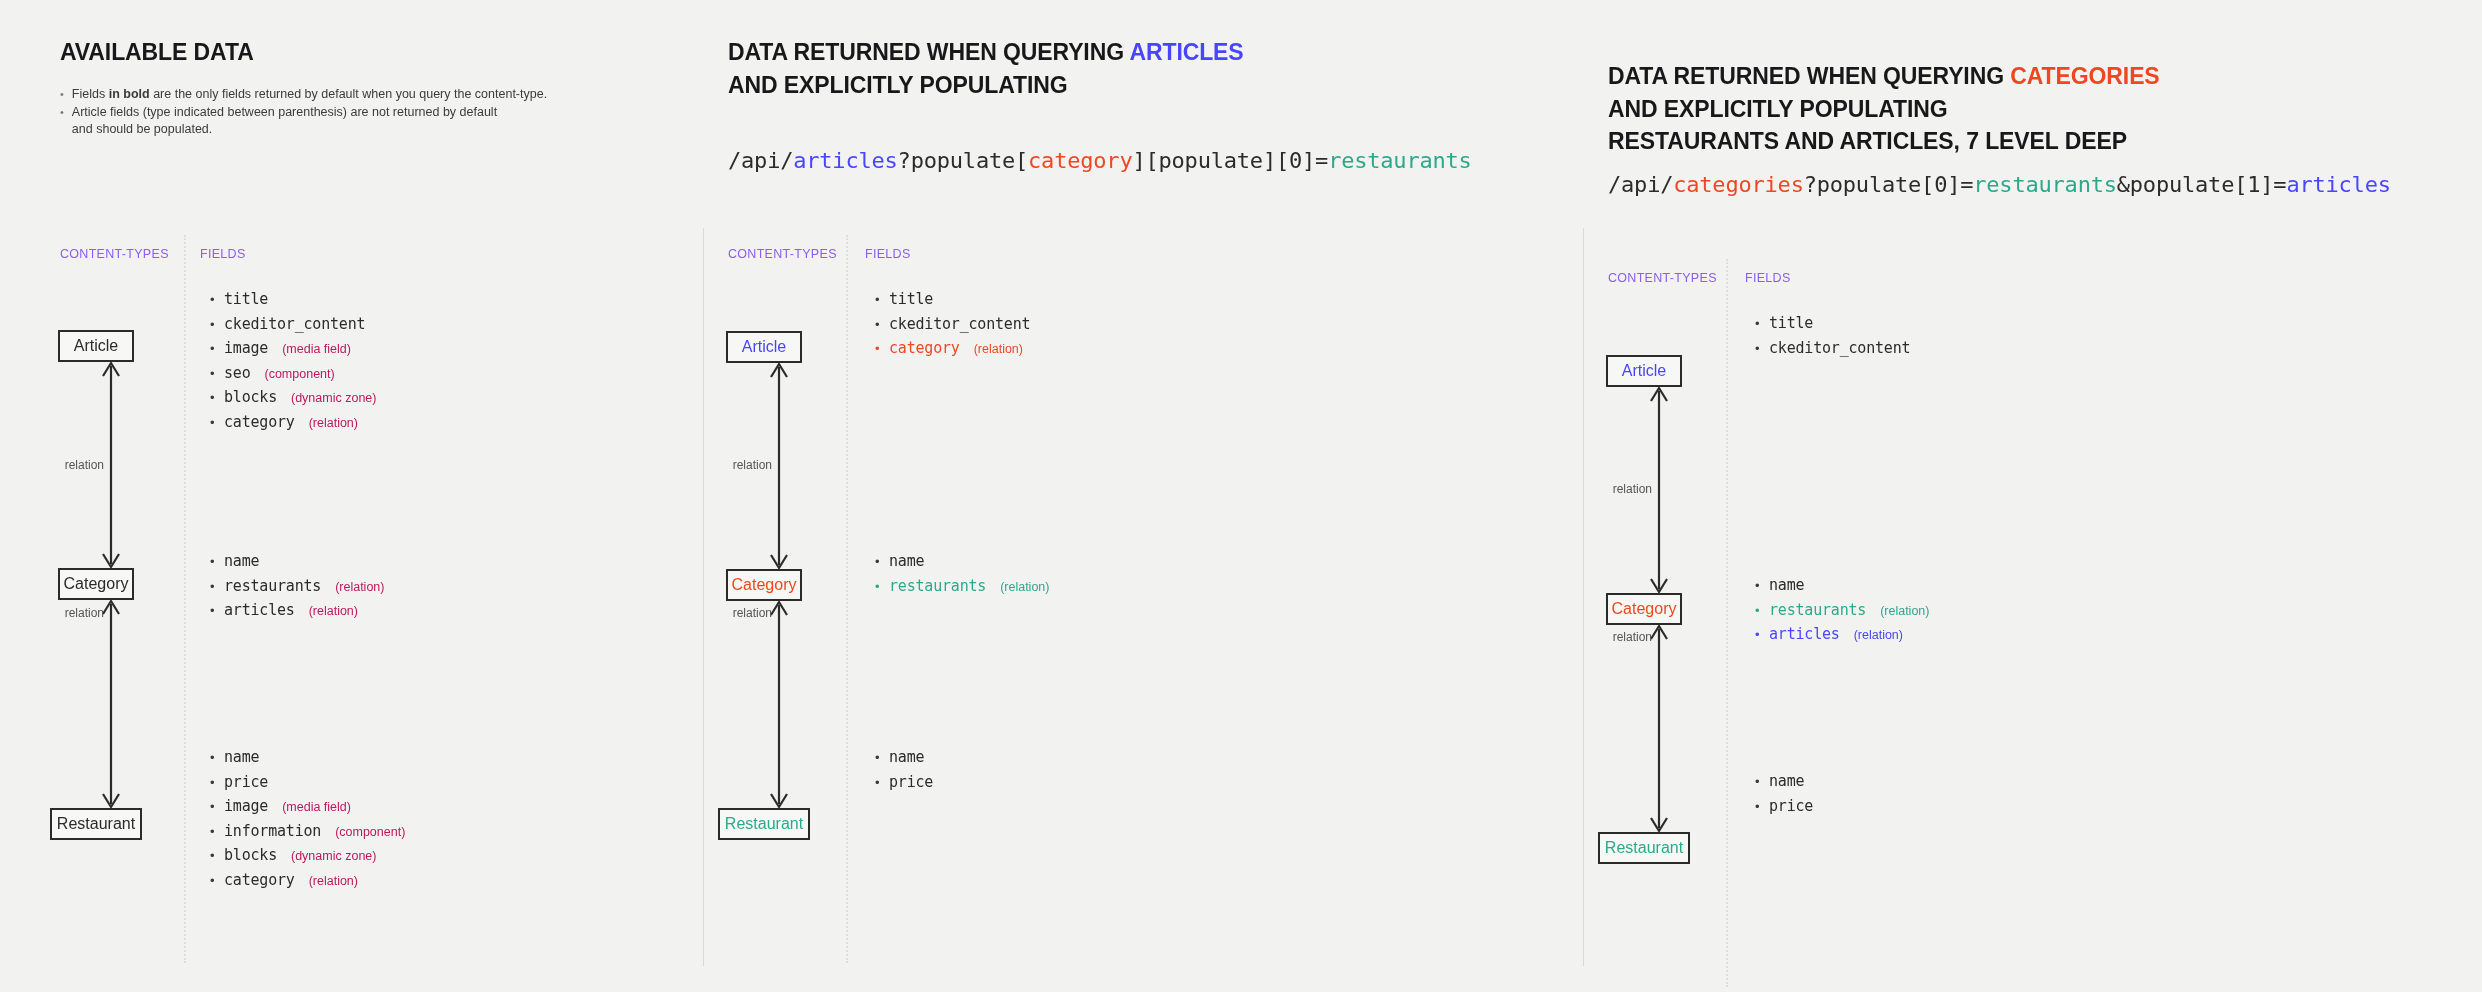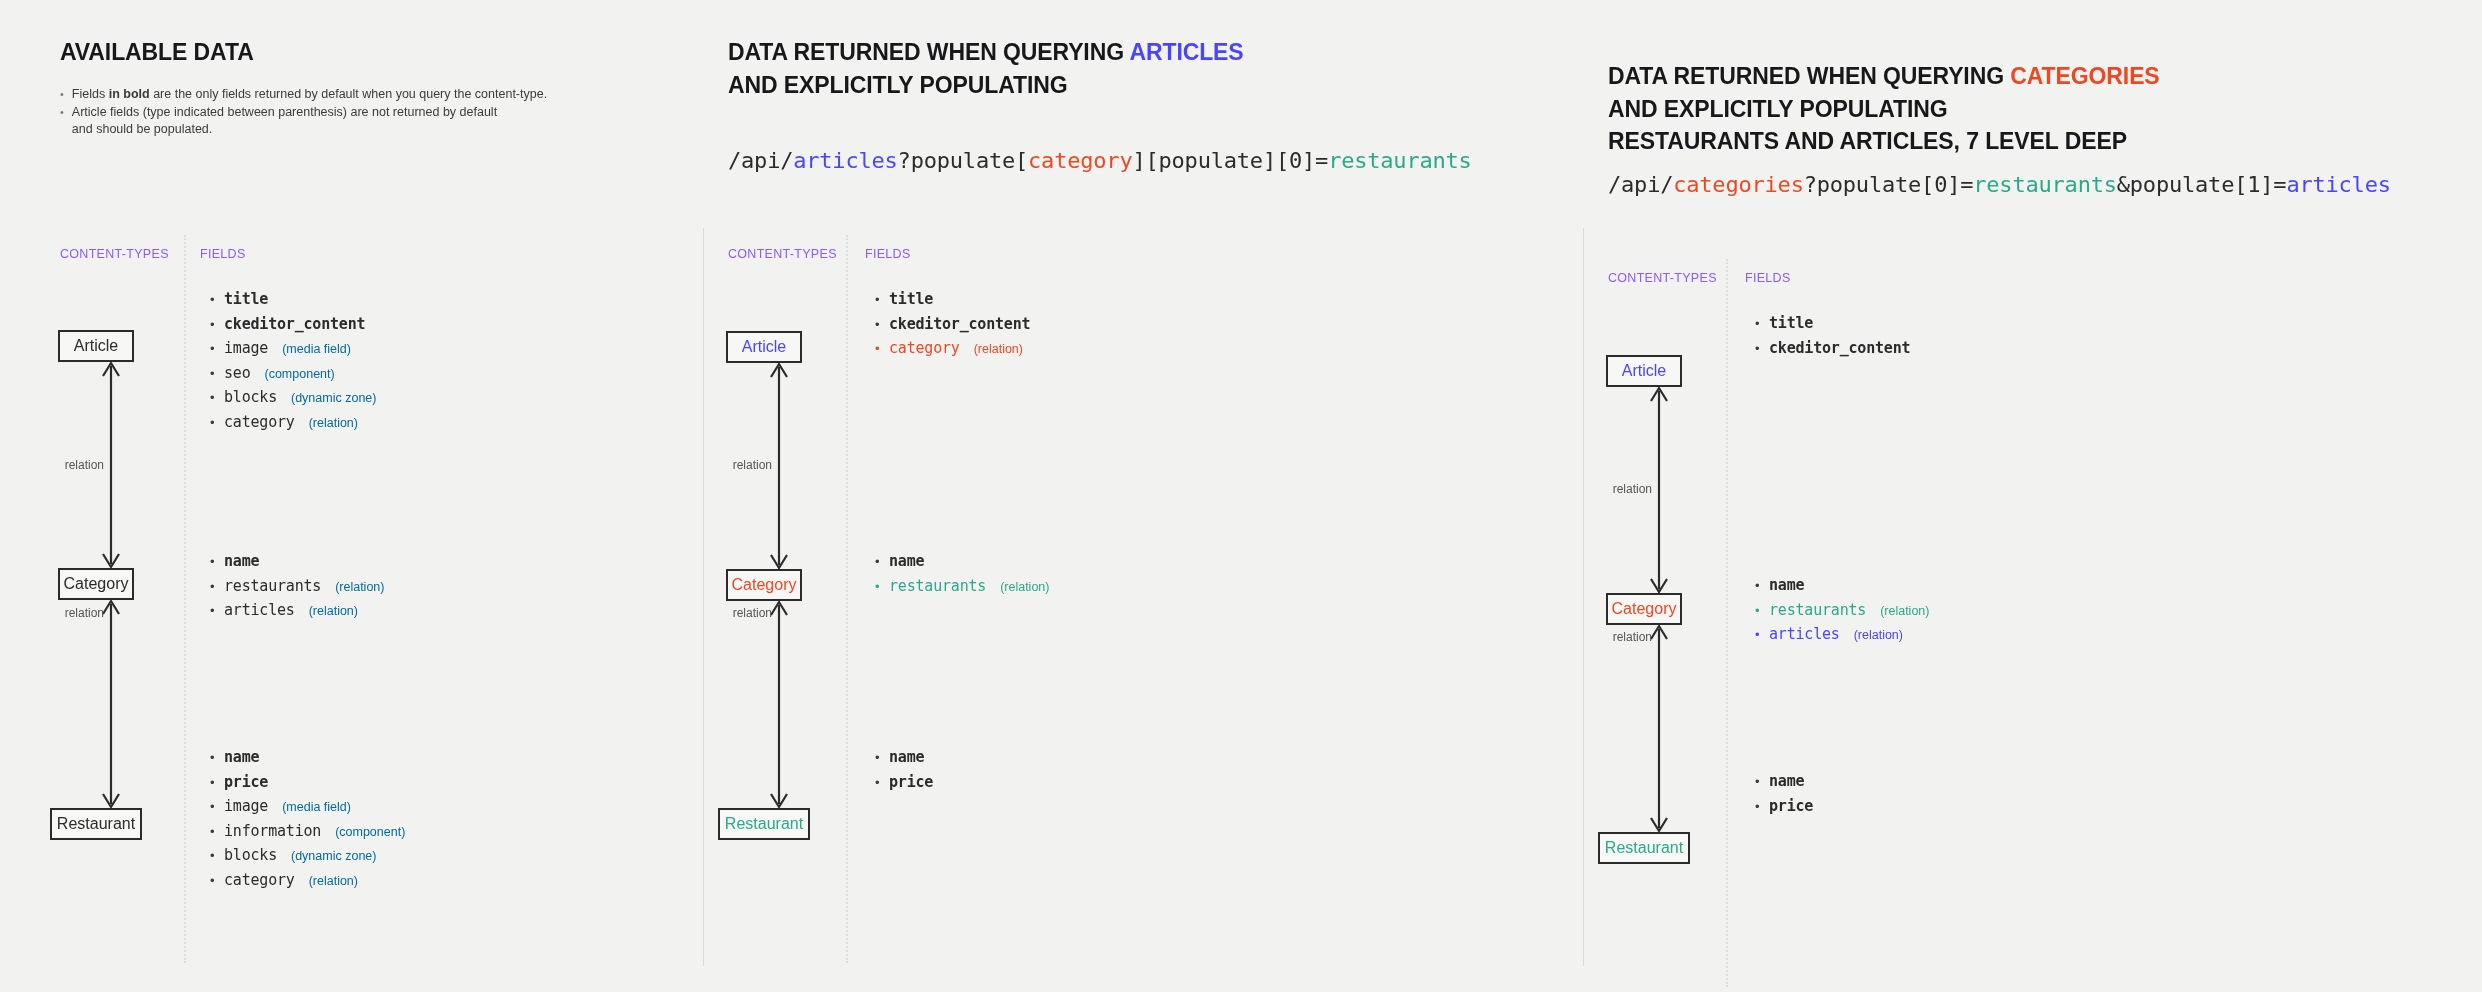--- a/index.html
+++ b/index.html
@@ -158,25 +158,25 @@
     line-height: 1;
     color: #3a3a3a;
     width: 5px;
   }
   .field-name {
     font-family: "DejaVu Sans Mono", monospace;
     font-size: 15px;
     color: #2b2b2b;
     letter-spacing: -0.2px;
   }
-  .field-name.bold { font-weight: 700; }
+  .field-name.bold { font-weight: 400; }
   .field-type {
     font-family: "Liberation Sans", sans-serif;
     font-size: 12.5px;
-    color: #0369a1;
+    color: #be185d;
     margin-left: 5px;
   }
   .f-red   .bullet, .f-red   .field-name, .f-red   .field-type { color: #ee4722; }
   .f-green .bullet, .f-green .field-name, .f-green .field-type { color: #2aa98b; }
   .f-blue  .bullet, .f-blue  .field-name, .f-blue  .field-type { color: #4945ff; }
 </style>
 </head>
 <body>
 
 <div class="page">

